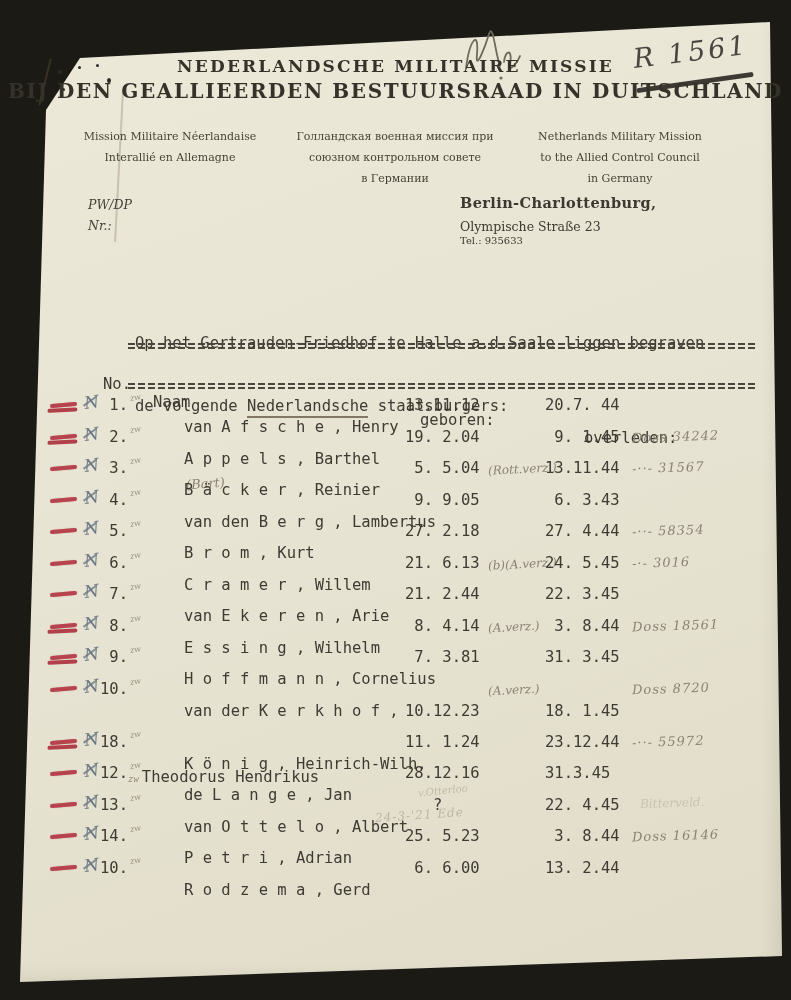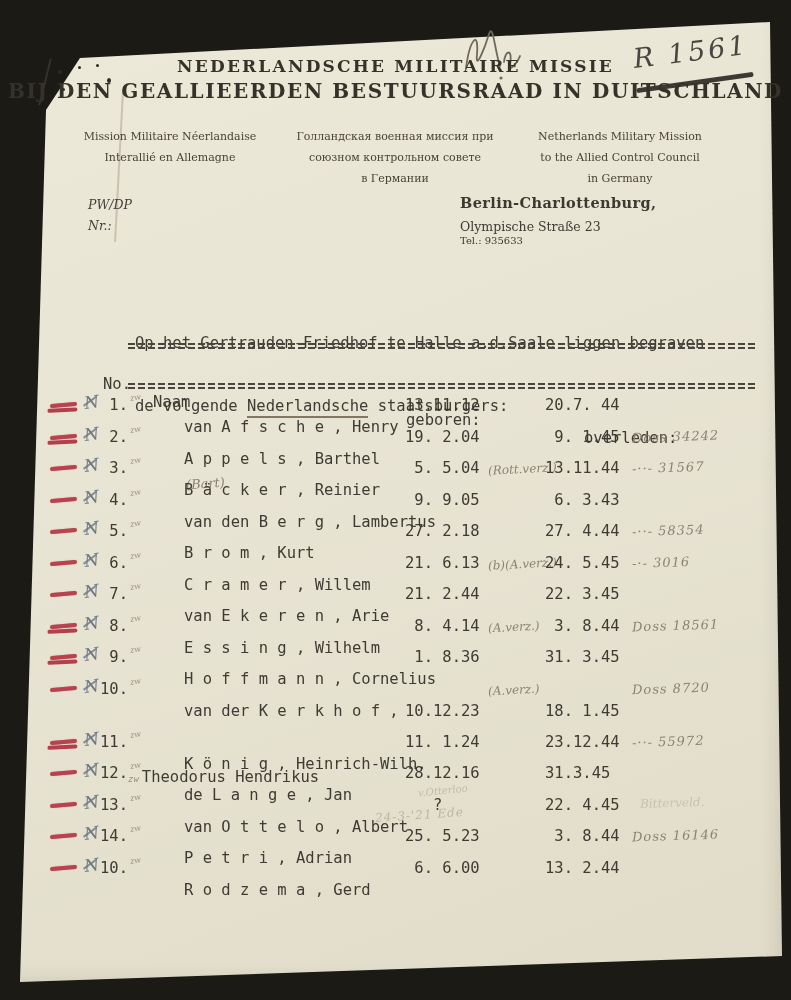--- a/index.html
+++ b/index.html
@@ -36,21 +36,21 @@
   .intro{position:absolute;left:135px;top:291px;font-size:15.5px;line-height:21px;}
   .u-hand{border-bottom:2px solid rgba(110,100,78,.85);padding-bottom:1px;}
 
   .divider{position:absolute;left:128px;width:630px;height:6px;}
   .divider i{display:block;height:2px;background:repeating-linear-gradient(90deg,#4a463d 0 7px,transparent 7px 10px);}
   .divider i+i{margin-top:2px;}
   .d1{top:343px;} .d2{top:383px;}
 
   .thead{position:absolute;top:357px;left:40px;width:720px;font-size:15.5px;}
   .thead span{position:absolute;}
-  .h-no{left:63px;} .h-naam{left:113px;} .h-geb{left:366px;} .h-ovl{left:505px;margin-left:39px;}
+  .h-no{left:63px;} .h-naam{left:113px;} .h-geb{left:380px;} .h-ovl{left:505px;margin-left:39px;}
 
   
   .rows{position:absolute;left:40px;top:394px;width:745px;}
   .trow{position:relative;display:flex;align-items:flex-start;line-height:22px;margin-bottom:9.5px;font-size:15.5px;height:22px;}
   .trow.two-line{height:44px;margin-bottom:9px;}
   .trow.two-line .c-geboren,.trow.two-line .c-overleden,.trow.two-line .notes-anchor{margin-top:22px;}
   .red-dash{position:absolute;left:10px;top:9px;width:27px;height:4px;background:#b7434e;border-radius:2px;transform:rotate(-5deg);box-shadow:0 0 1px rgba(183,67,78,.6);}
   .red-dash.double::after{content:"";position:absolute;left:-3px;top:5px;width:30px;height:4px;background:#b2404b;border-radius:2px;transform:rotate(2deg);}
   .pencil-n{position:absolute;left:44px;top:-3px;font-size:17px;font-style:italic;color:#6b7884;transform:rotate(-8deg);font-family:"DejaVu Serif",serif;}
   .pencil-n::after{content:"";position:absolute;left:-2px;top:9px;width:16px;height:1.5px;background:rgba(107,120,132,.8);transform:rotate(-28deg);}
@@ -305,21 +305,21 @@
     <span class="red-dash double"></span>
     <span class="pencil-n">N</span>
     <span class="c-no mono">9.</span>
     <span class="n-scribble hand">zw</span>
     <span class="c-naam mono">
       <span class="c-naam-1">H o f f m a n n , Cornelius</span>
       <span class="name-note hand"></span>
       
       <span class="pencil-over hand"></span>
     </span>
-    <span class="c-geboren mono"> 1. 8.36</span>
+    <span class="c-geboren mono"> 7. 3.81</span>
     <span class="mid-note hand"></span>
     <span class="pencil-under hand"></span>
     <span class="c-overleden mono">31. 3.45</span>
     <span class="right-note hand"></span>
     <span class="faint-note hand"></span>
   </div>
 
   <div class="trow two-line">
     <span class="red-dash"></span>
     <span class="pencil-n">N</span>
@@ -335,21 +335,21 @@
     <span class="mid-note hand">(A.verz.)</span>
     <span class="pencil-under hand"></span>
     <span class="c-overleden mono">18. 1.45</span>
     <span class="right-note hand">Doss 8720</span>
     <span class="faint-note hand"></span>
   </div>
 
   <div class="trow">
     <span class="red-dash double"></span>
     <span class="pencil-n">N</span>
-    <span class="c-no mono">11.</span>
+    <span class="c-no mono">18.</span>
     <span class="n-scribble hand">zw</span>
     <span class="c-naam mono">
       <span class="c-naam-1">K ö n i g , Heinrich-Wilh.</span>
       <span class="name-note hand"></span>
       
       <span class="pencil-over hand"></span>
     </span>
     <span class="c-geboren mono">11. 1.24</span>
     <span class="mid-note hand"></span>
     <span class="pencil-under hand"></span>

